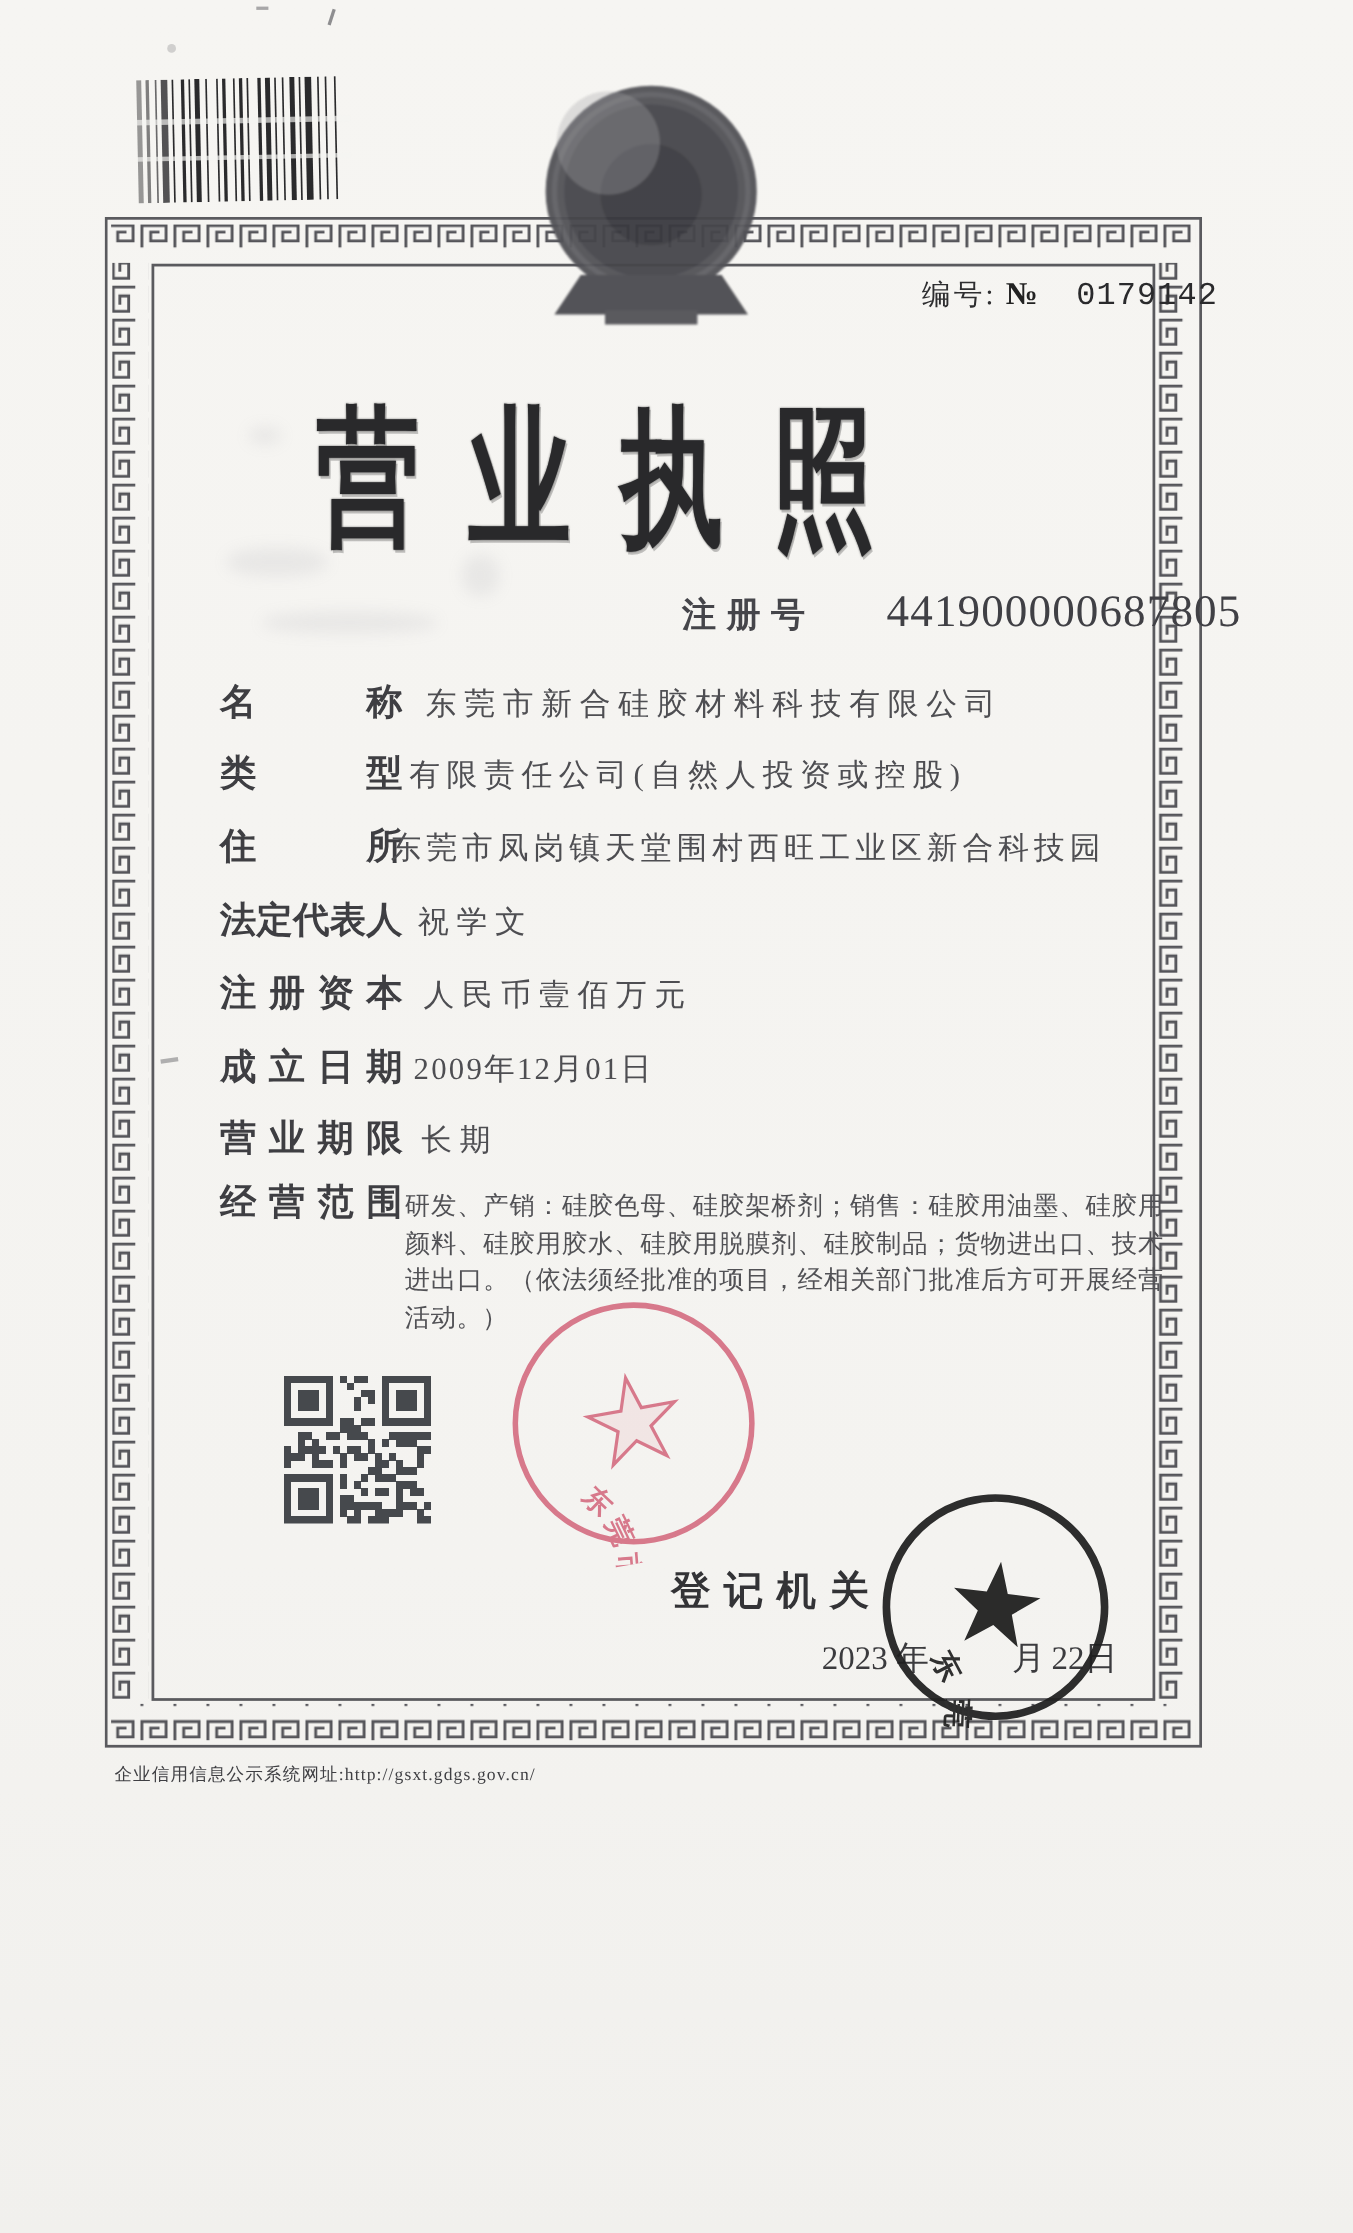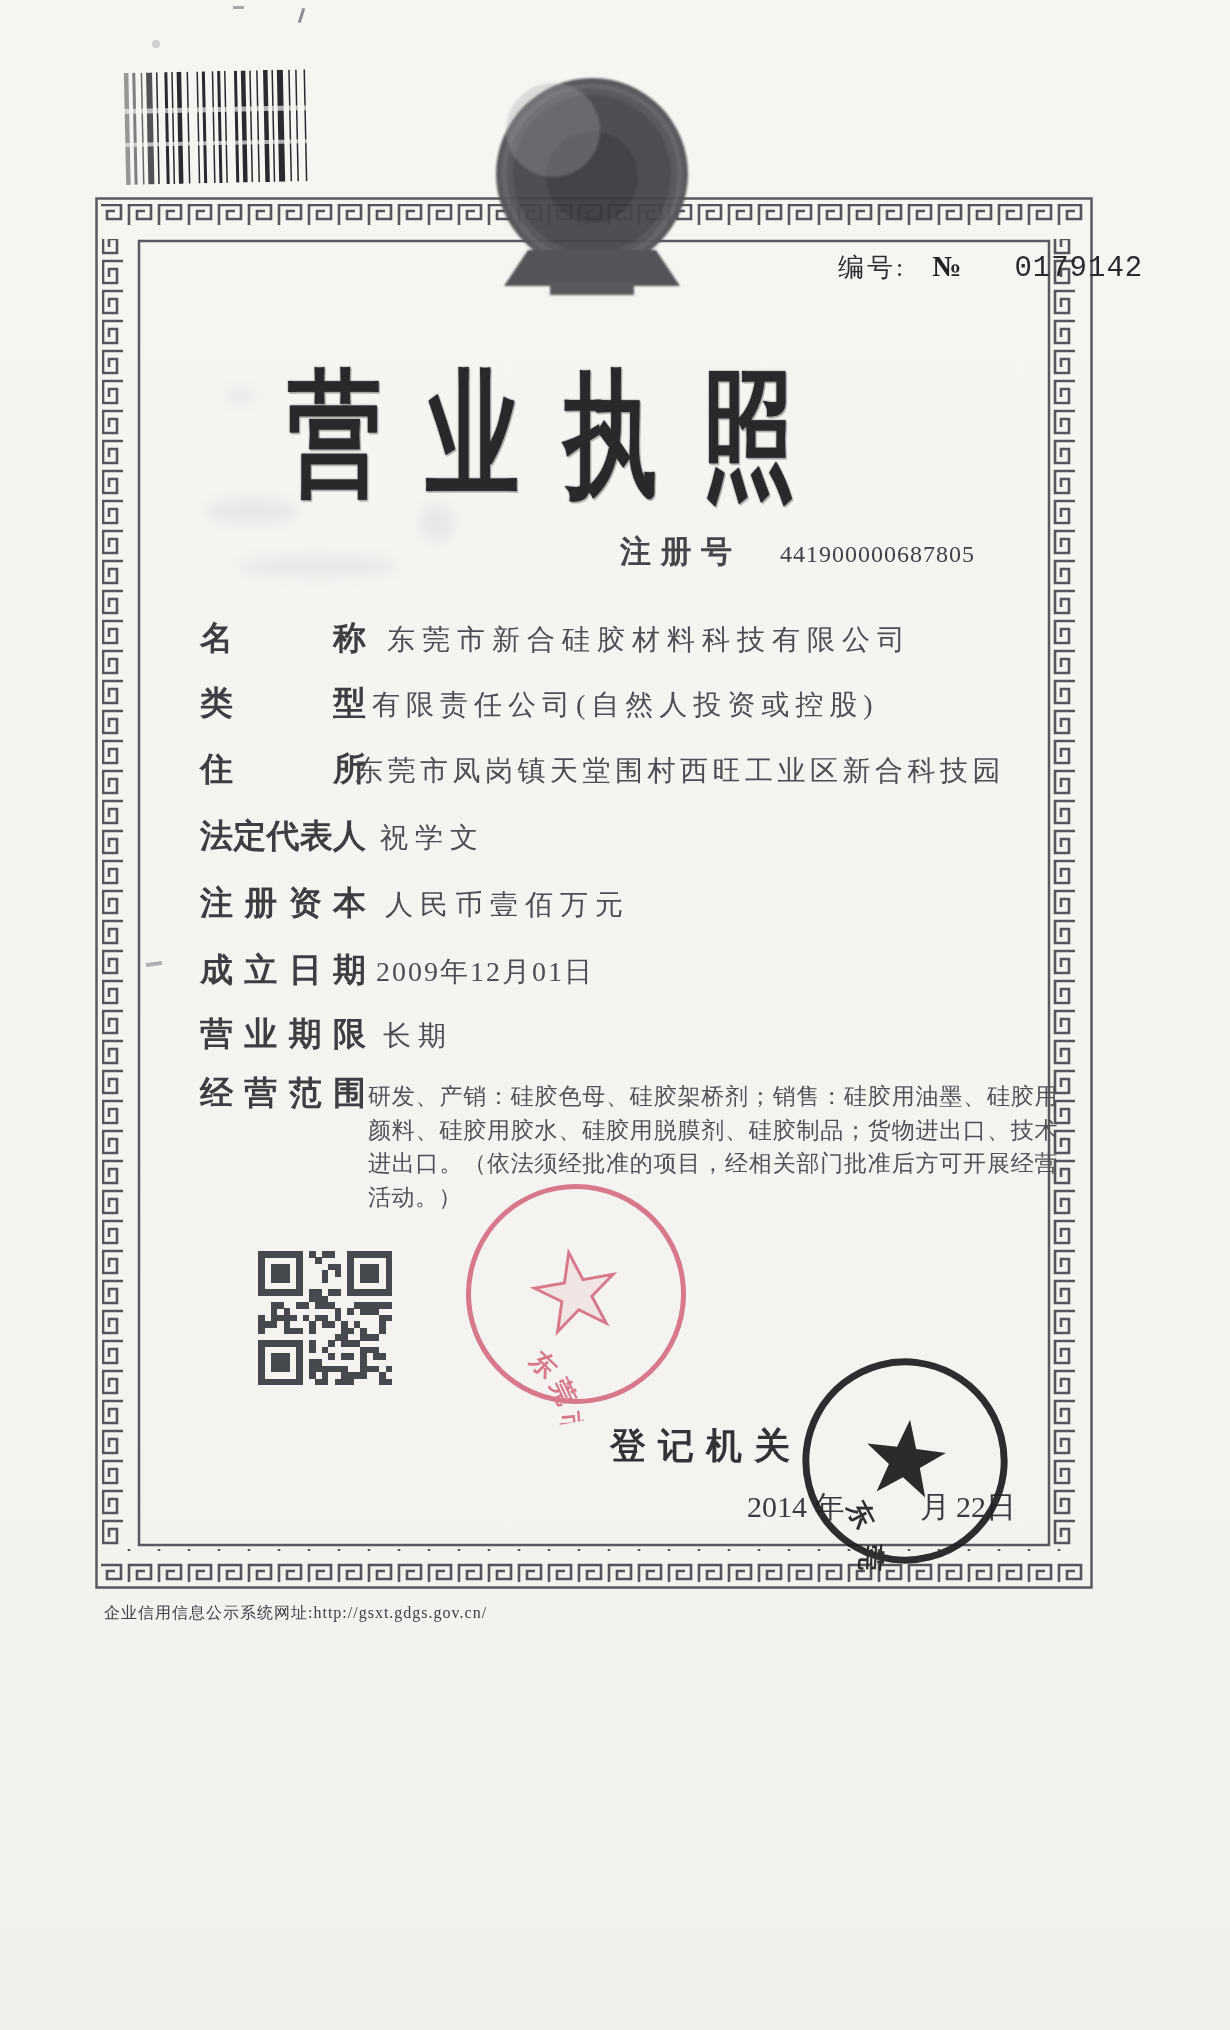--- a/index.html
+++ b/index.html
@@ -6,34 +6,34 @@
   .page{position:relative;width:1230px;height:2030px;overflow:hidden;
         background:linear-gradient(180deg,#f6f5f2 0%,#f4f3f0 70%,#f1f0ed 100%);
         font-family:"Liberation Serif",serif;color:#3c3c3c;}
   
   .barcode{position:absolute;left:123px;top:71px;width:196px;height:112px;transform:rotate(-1.2deg);}
   
   .emblem{position:absolute;left:492px;top:74px;width:200px;height:230px;filter:blur(1.1px);opacity:.95;z-index:3;}
   
   .frame{position:absolute;left:95px;top:197px;z-index:1;}
   
-  .serial{position:absolute;left:838px;top:250px;display:flex;align-items:baseline;gap:26px;z-index:2;}
+  .serial{position:absolute;left:838px;top:250px;display:flex;align-items:baseline;gap:8px;z-index:2;}
   .serial .lbl{font-size:26px;color:#2e2e30;letter-spacing:3px;}
   .serial .nomark{font-size:29px;font-weight:bold;color:#222;}
   .serial .digits{font-family:"Liberation Mono",monospace;font-size:29px;color:#2a2a2c;letter-spacing:1px;margin-left:27px;}
   
   .title-chars{position:absolute;left:288px;top:344px;display:flex;gap:45px;
       font-family:"Liberation Sans",sans-serif;font-weight:900;font-size:93px;color:#29292b;
       transform:scaleY(1.46);transform-origin:top left;z-index:2;
       text-shadow:0 0 1.5px rgba(40,40,40,.85),1.5px 1.5px 0 rgba(70,70,70,.3);}
   
   .regline{position:absolute;left:620px;top:531px;display:flex;align-items:baseline;z-index:2;}
   .jlabel{display:flex;justify-content:space-between;}
   .reg-label{width:112px;font-size:31px;color:#45454a;font-weight:600;}
-  .regno{margin-left:48px;font-size:24px;color:#404045;letter-spacing:1px;}
+  .regno{margin-left:74px;font-size:41px;color:#404045;letter-spacing:1px;}
   
   .row{position:absolute;left:200px;width:860px;z-index:2;}
   .flabel{position:absolute;left:0;top:0;width:166px;font-size:33px;color:#3e3e42;font-weight:600;}
   .fval{position:absolute;top:5px;font-size:28px;color:#4e4e52;letter-spacing:7px;white-space:nowrap;}
   .fval.wrap{white-space:normal;}
   
   .registrar-label{position:absolute;left:610px;top:1422px;width:180px;font-size:36px;color:#333336;font-weight:600;z-index:2;}
   .dt{position:absolute;font-size:30px;color:#3b3b3e;z-index:2;}
   
   .stamp-red{position:absolute;left:450px;top:1168px;width:252px;height:252px;transform:rotate(-10deg);opacity:.88;z-index:4;}
@@ -432,21 +432,21 @@
       </text>
     </svg>
   </div>
 
   <div class="jlabel registrar-label">
       <span>登</span>
       <span>记</span>
       <span>机</span>
       <span>关</span>
     </div>
-  <span class="dt" style="left:747px;top:1487px">2014 年</span>
+  <span class="dt" style="left:747px;top:1487px">2023 年</span>
   <span class="dt" style="left:920px;top:1487px">月</span>
   <span class="dt" style="left:956px;top:1487px">22日</span>
 
   <div class="stamp-black">
     <svg width="100%" height="100%" viewBox="0 0 240 240" xmlns="http://www.w3.org/2000/svg" xmlns:xlink="http://www.w3.org/1999/xlink">
       <defs>
         <path id="blkArc" d="M66.3,173.7 A76,76 0 1 1 66.2,173.6" fill="none"></path>
       </defs>
       <circle cx="120" cy="120" r="100" fill="none" stroke="#1f1f1f" stroke-width="7"></circle>
       <path d="M120,78 L129.7,106.7 L159.9,107 L135.7,125.1 L144.7,154 L120,136.5 L95.3,154 L104.3,125.1 L80.1,107 L110.3,106.7 Z" fill="#1c1c1c"></path>

